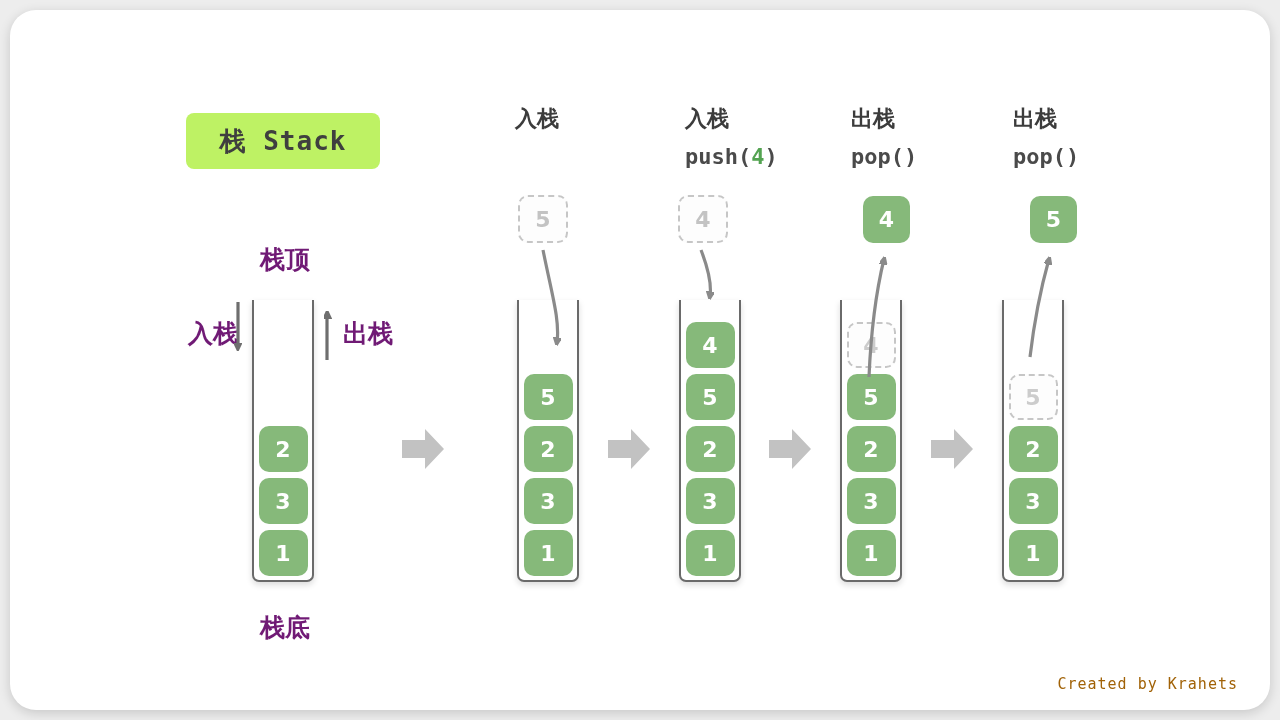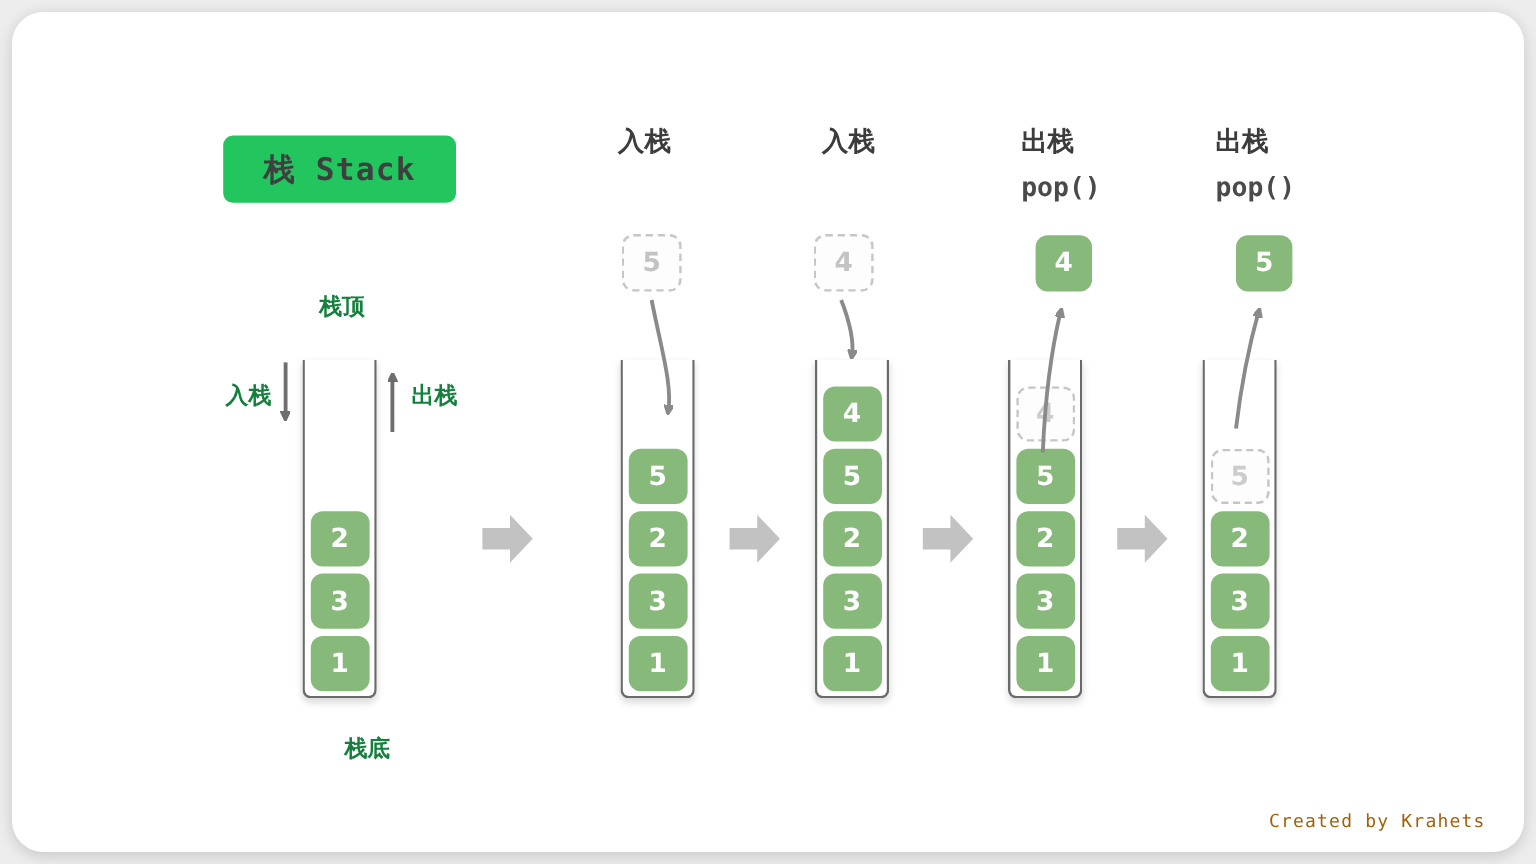--- a/index.html
+++ b/index.html
@@ -9,21 +9,21 @@
   .canvas { position:relative; width:1280px; height:720px; }
   .card {
     position:absolute; left:10px; top:10px; width:1260px; height:700px;
     background:#ffffff; border-radius:26px;
     box-shadow:0 3px 12px rgba(0,0,0,0.16);
   }
 
   
   .title-badge {
     position:absolute; left:186px; top:113px; width:194px; height:56px;
-    background:#22c55e; border-radius:8px;
+    background:#bef264; border-radius:8px;
     display:flex; align-items:center; justify-content:center;
     font-family:"DejaVu Sans Mono", monospace;
     font-weight:bold; font-size:26px; color:#3f3f3f; letter-spacing:1px;
   }
 
   
   .op-label { position:absolute; top:104px; width:170px; }
   .op-name  { font-size:22px; font-weight:bold; color:#3c3c3c; line-height:30px; }
   .op-code  {
     margin-top:8px; font-family:"DejaVu Sans Mono", monospace;
@@ -69,24 +69,24 @@
     background:#86b97a; color:#ffffff;
     display:flex; align-items:center; justify-content:center;
     font-size:22px; font-weight:bold;
   }
   .cell-ghost {
     background:#fdfdfd; border:2px dashed #c6c6c6; color:#cccccc;
   }
 
   
   .cjk-label {
-    position:absolute; font-size:19px; font-weight:bold; color:#15803d;
+    position:absolute; font-size:25px; font-weight:bold; color:#701a75;
   }
   .lbl-top    { left:245px; top:243px; width:80px; text-align:center; }
-  .lbl-bottom { left:245px; top:611px; width:80px; text-align:right; }
+  .lbl-bottom { left:245px; top:611px; width:80px; text-align:center; }
   .lbl-push   { left:188px; top:317px; }
   .lbl-pop    { left:343px; top:317px; }
 
   .arrows-overlay { position:absolute; left:0; top:0; width:1280px; height:720px; pointer-events:none; }
 
   .watermark {
     position:absolute; top:675px; right:42px;
     font-family:"DejaVu Sans Mono", monospace;
     font-size:15px; color:#a16207; letter-spacing:1px;
   }
@@ -99,20 +99,21 @@
 
   <div class="title-badge">
     <span>栈 Stack</span>
   </div>
 
   <div class="op-label op-1">
     <div class="op-name">入栈</div>
   </div>
   <div class="op-label op-2">
     <div class="op-name">入栈</div>
+    <div class="op-code"><span>push(</span><span class="op-arg">4</span><span>)</span></div>
   </div>
   <div class="op-label op-3">
     <div class="op-name">出栈</div>
     <div class="op-code"><span>pop()</span></div>
   </div>
   <div class="op-label op-4">
     <div class="op-name">出栈</div>
     <div class="op-code"><span>pop()</span></div>
   </div>
 

